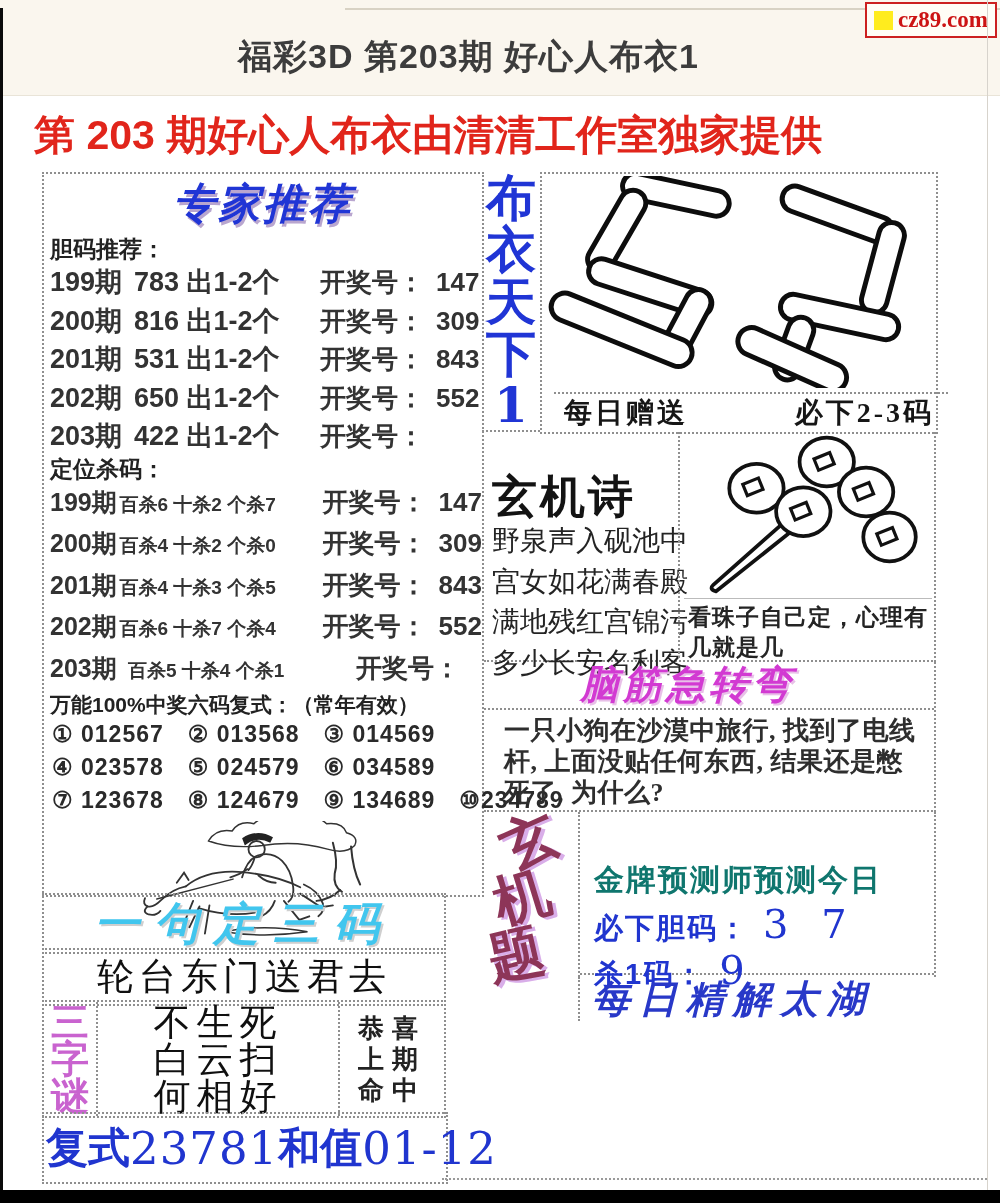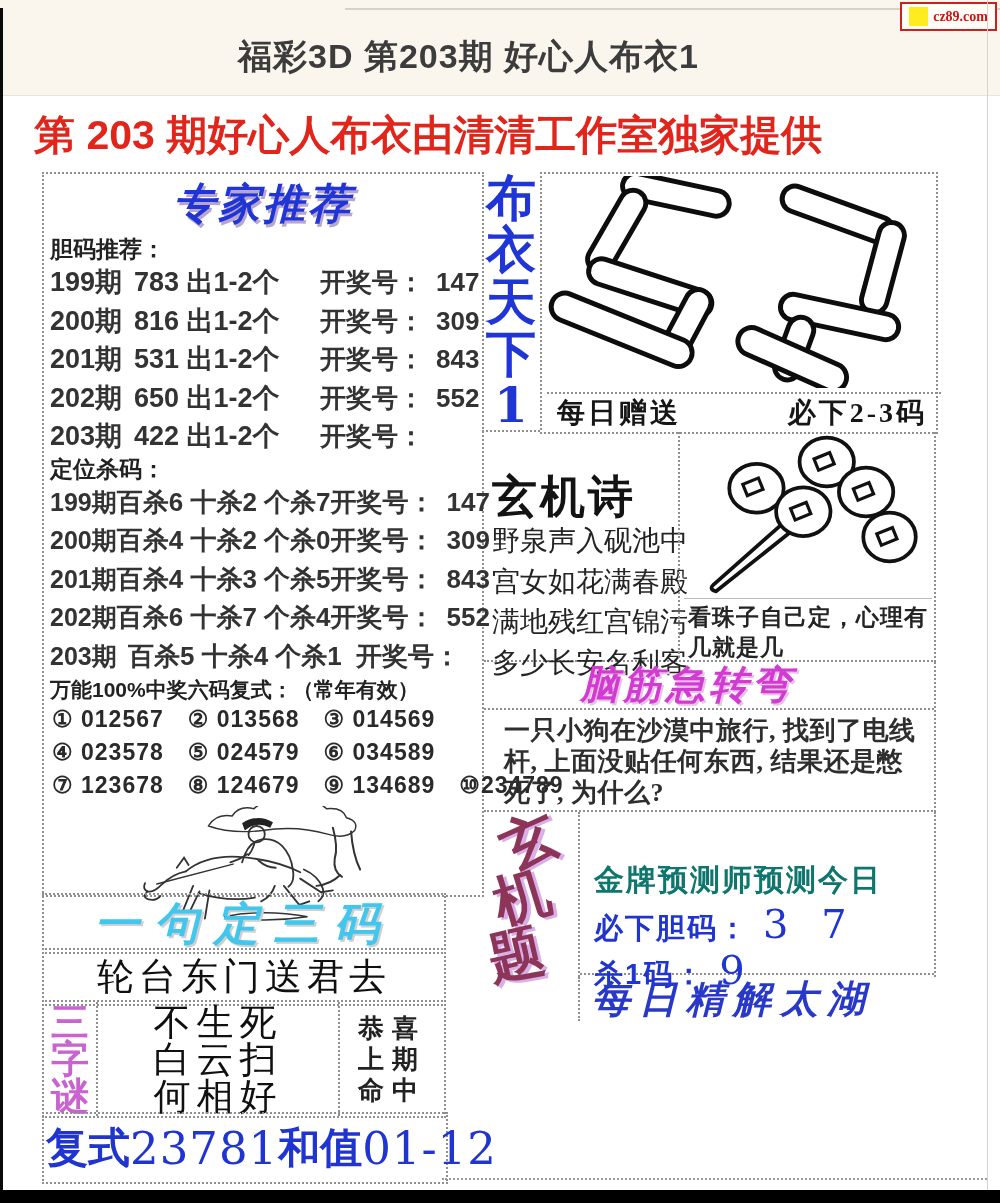--- a/index.html
+++ b/index.html
@@ -7,40 +7,40 @@
        font-family:"Liberation Sans",sans-serif;overflow:hidden;}
   .abs{position:absolute;}
   .dotted{border:2px dotted #8f8f8f;}
 
   
   #top-band{left:0;top:0;width:1000px;height:95px;background:#faf6ee;border-bottom:1px solid #e9e4d8;}
   #top-hairline{left:345px;top:8px;width:655px;height:2px;background:#d8d2c4;}
   #page-title{left:238px;top:34px;font-size:34px;font-weight:bold;color:#3c3c3c;letter-spacing:1px;}
   #logo-badge{right:3px;top:2px;border:2px solid #cc2020;background:#fffdf6;display:flex;align-items:center;gap:5px;padding:3px 7px;}
   #logo-badge .sq{width:19px;height:19px;background:#ffec1e;}
-  #logo-badge .txt{font-family:"Liberation Serif",serif;font-size:14px;font-weight:bold;color:#cc1414;}
+  #logo-badge .txt{font-family:"Liberation Serif",serif;font-size:23px;font-weight:bold;color:#cc1414;}
 
   
   #left-black-line{left:0;top:8px;width:3px;height:1182px;background:#0a0a0a;}
   #right-gray-line{left:987px;top:0;width:1px;height:1190px;background:#d7d3cc;}
   #bottom-black-bar{left:0;top:1190px;width:1000px;height:13px;background:#000;}
 
   
   #banner{left:34px;top:108px;width:905px;font-size:41px;font-weight:bold;color:#e1251b;white-space:nowrap;}
 
   
   #boxA{left:42px;top:172px;width:438px;height:721px;}
   #expert-title{font-size:42px;font-weight:bold;font-style:italic;color:#2035d5;
      text-align:center;margin:2px 0 4px 0;letter-spacing:3px;text-shadow:2px 3px 0 #b9a6cf;}
   .sec-label{font-size:23px;font-weight:bold;color:#222;padding-left:6px;line-height:27px;}
   .row{display:flex;align-items:baseline;padding-left:6px;line-height:38.5px;font-weight:bold;color:#333;white-space:nowrap;}
   .row .rp{width:84px;font-size:27px;}
   .row .rk{width:186px;font-size:27px;}
   .row.sha .rp{width:78px;font-size:25px;}
-  .row.sha .rk{width:228px;font-size:26px;}
+  .row.sha .rk{width:228px;font-size:19px;}
   .row .rl{font-size:26px;}
   .row .rv{font-size:26px;margin-left:12px;}
   #wanneng-label{font-size:21px;font-weight:bold;color:#222;padding-left:6px;line-height:26px;margin-top:2px;}
   .wrow{font-size:23px;font-weight:bold;color:#2a2a2a;padding-left:8px;line-height:33px;letter-spacing:1px;white-space:nowrap;}
   #horse-wrap{width:310px;margin:4px auto 0 auto;}
 
   
   #boxB{left:42px;top:893px;width:400px;height:57px;display:flex;align-items:center;justify-content:center;}
   #yiju-title{font-size:45px;font-weight:bold;font-style:italic;color:#41c6ee;letter-spacing:15px;
      text-shadow:2px 2px 0 #cfcfcf;white-space:nowrap;}
@@ -59,21 +59,21 @@
   #bottom-dotted{left:442px;top:1178px;width:545px;height:0;border-top:2px dotted #9a9a9a;}
 
   
   #buyi-strip{left:482px;top:172px;width:58px;height:258px;border-bottom:2px dotted #8f8f8f;
      display:flex;flex-direction:column;align-items:center;}
   #buyi-strip .bchar{font-size:50px;font-weight:bold;color:#2035d5;line-height:52px;}
   #buyi-strip .bnum{font-family:"DejaVu Serif",serif;font-size:48px;font-weight:bold;color:#2035d5;line-height:50px;}
   #r1{left:540px;top:172px;width:394px;height:258px;border-left:2px dotted #8f8f8f;border-top:2px dotted #8f8f8f;
       border-right:2px dotted #8f8f8f;border-bottom:2px dotted #8f8f8f;}
   #sketch52{display:block;margin:2px auto 0 auto;}
-  #r1-row{position:absolute;left:5px;bottom:0;width:100%;height:40px;border-top:2px dotted #8f8f8f;
+  #r1-row{position:absolute;left:12px;bottom:0;width:100%;height:40px;border-top:2px dotted #8f8f8f;
       display:flex;align-items:center;justify-content:space-between;padding:0 14px 0 10px;box-sizing:border-box;}
   #r1-row .t{font-family:"Liberation Serif",serif;font-size:28px;font-weight:bold;color:#161616;letter-spacing:3px;}
 
   #r2{left:484px;top:432px;width:450px;height:228px;border-bottom:2px dotted #8f8f8f;border-right:2px dotted #8f8f8f;}
   #poem-col{position:absolute;left:8px;top:2px;width:186px;margin-top:37px;}
   #poem-title{font-size:45px;font-weight:bold;color:#131313;letter-spacing:3px;line-height:52px;}
   .poem-line{font-family:Liberation Mono, monospace;font-size:28px;color:#242424;line-height:40.5px;white-space:nowrap;}
   #r2-divider{position:absolute;left:194px;top:0;height:226px;width:0;border-left:2px dotted #8f8f8f;}
   #coins-col{position:absolute;left:200px;top:0;width:248px;}
   #coins-wrap{height:166px;border-bottom:1px solid #bbb;}

